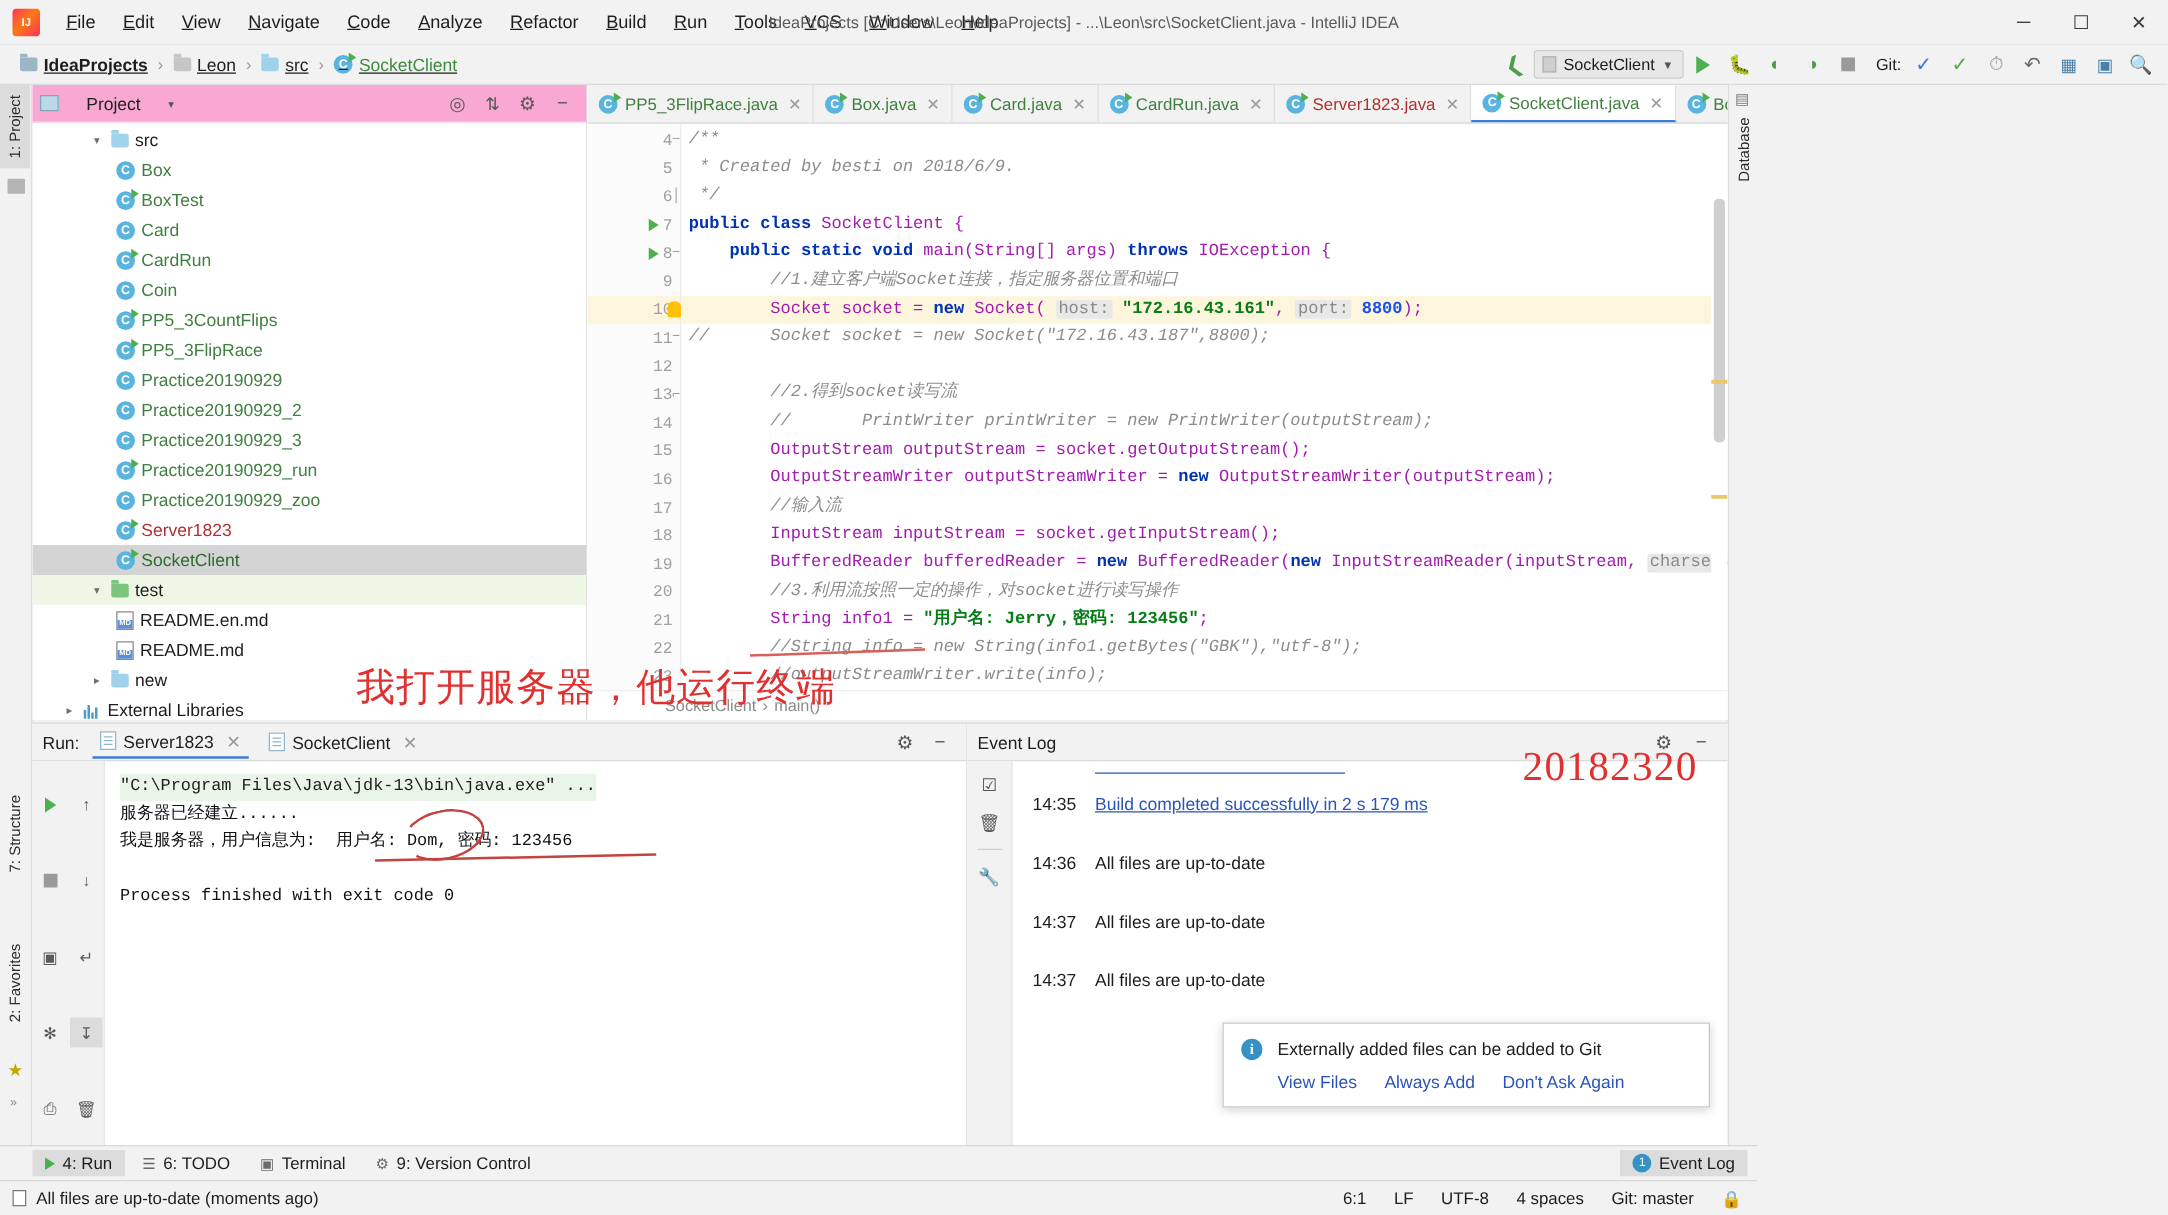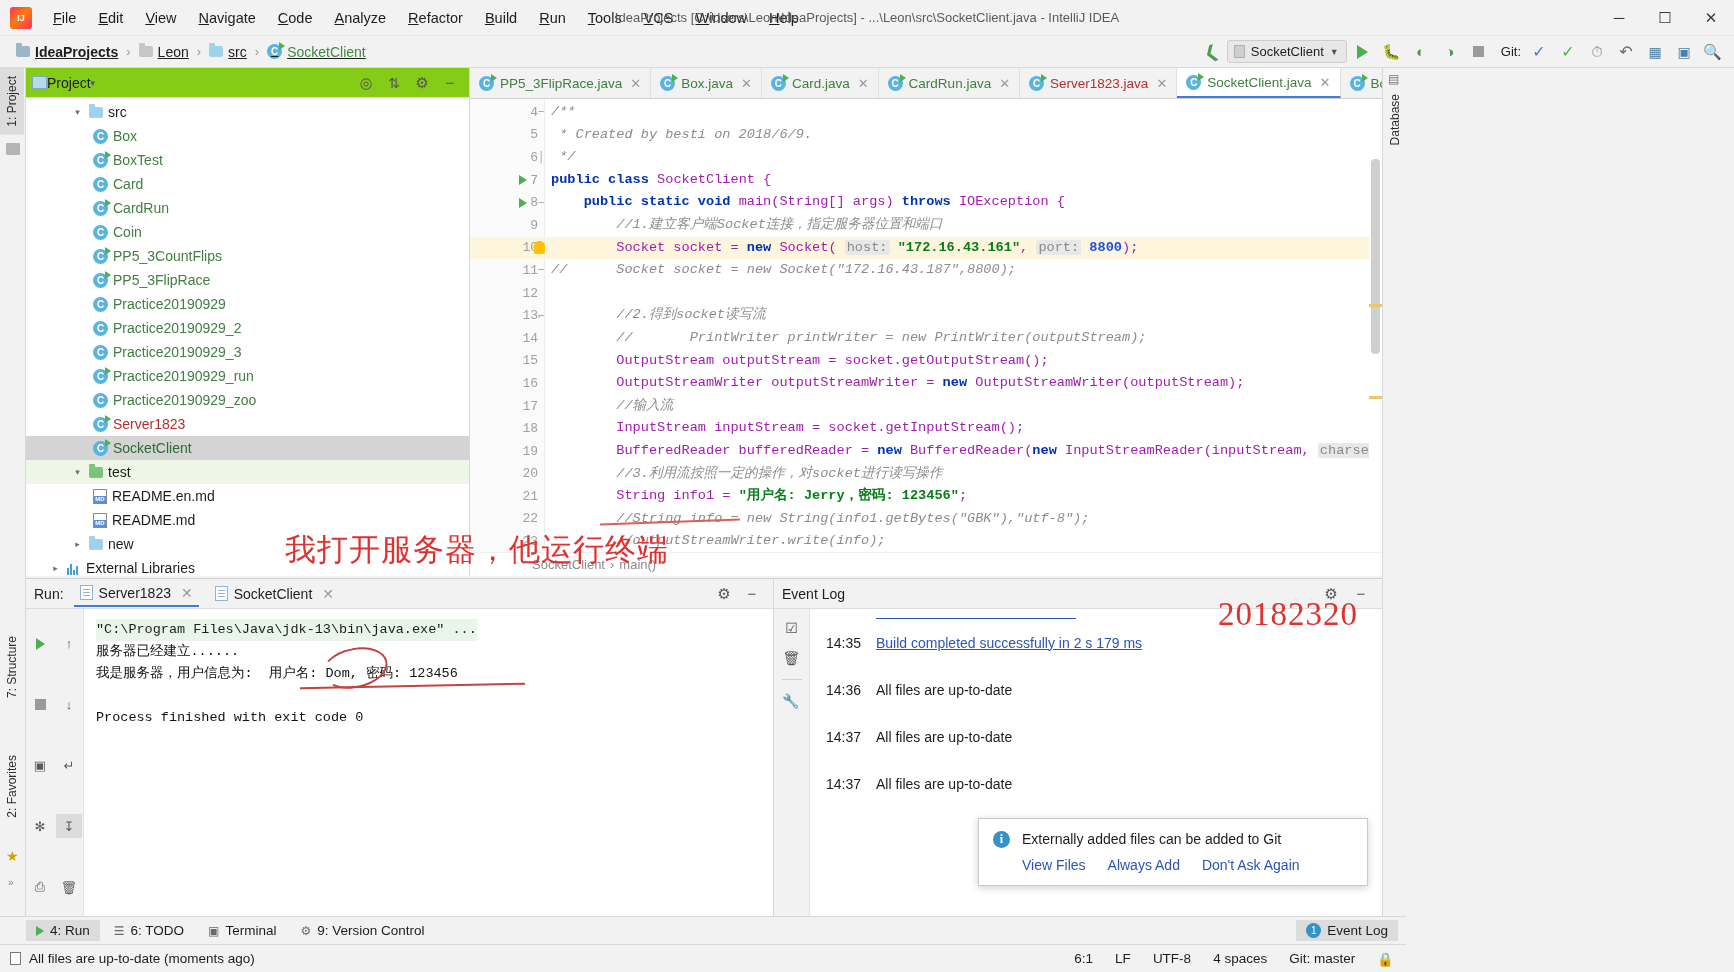--- a/index.html
+++ b/index.html
@@ -130,22 +130,22 @@
     background: #f2f2f2; border-left: 1px solid #d8d8d8;
   }
 
   
   .project-panel {
     position: absolute; left: 26px; top: 68px; width: 444px; height: 508px;
     background: #ffffff; border-right: 1px solid #d8d8d8;
     display: flex; flex-direction: column;
   }
   .panel-header {
-    height: 30px; background: #84cc16; border-bottom: 1px solid #dcdcdc;
-    display: flex; align-items: center; padding: 0 6px; gap: 0; flex: none;
+    height: 30px; background: #f9a8d4; border-bottom: 1px solid #dcdcdc;
+    display: flex; align-items: center; padding: 0 6px; gap: 22px; flex: none;
   }
   .panel-title { font-size: 14px; color: #1d1d1d; }
   .panel-ico-box {
     width: 15px; height: 13px; background: #bcd9ea; border: 1px solid #7fa8bd;
     flex: none;
   }
   .panel-actions { margin-left: auto; display: flex; align-items: center; gap: 2px; }
   .tree { flex: 1; overflow: hidden; padding-top: 2px; font-size: 14px; }
   .tree-row {
     display: flex; align-items: center; height: 24px; padding-left: 4px;

